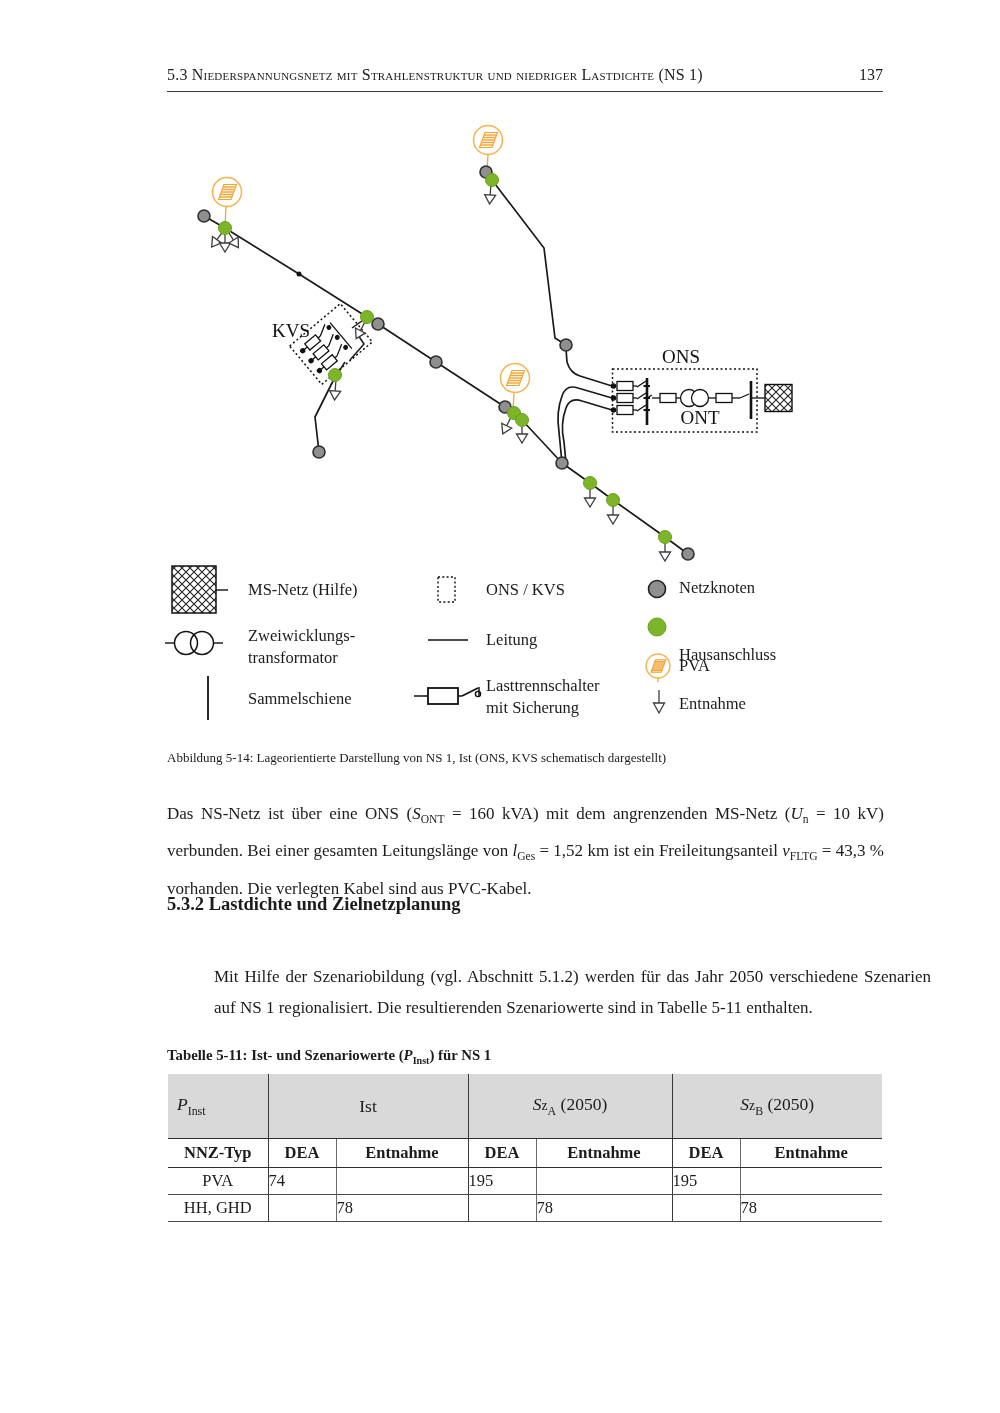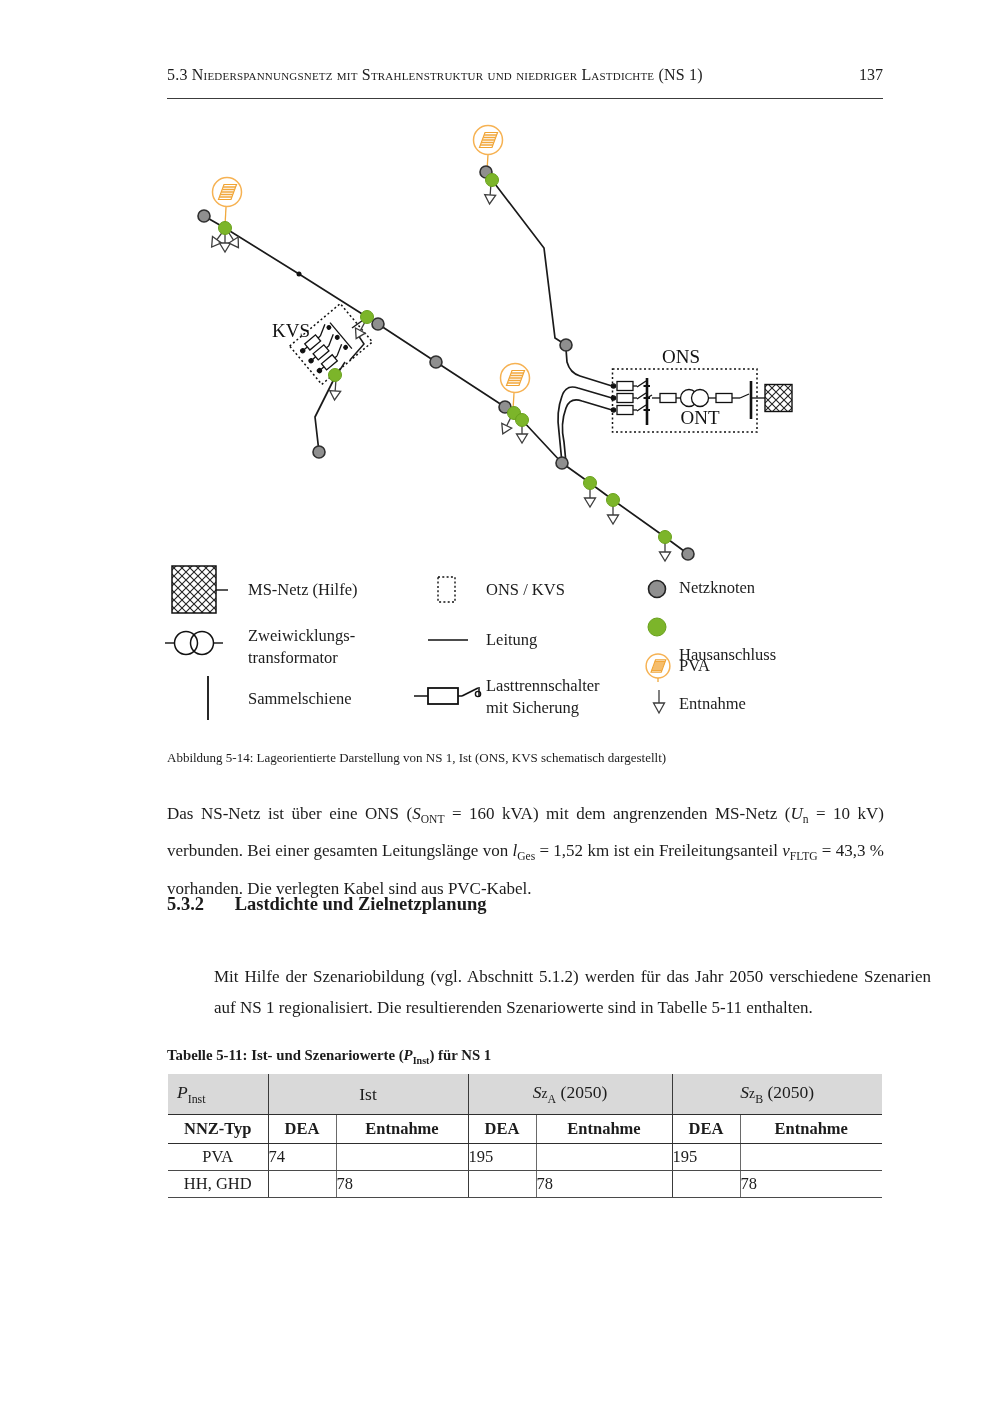--- a/index.html
+++ b/index.html
@@ -2,48 +2,48 @@
 <html><head>
 <meta charset="utf-8">
 <style>
   html,body{margin:0;padding:0;background:#ffffff;}
   .page{position:relative;width:1000px;height:1413px;background:#fff;
         font-family:"Liberation Serif",serif;color:#1c1c1c;overflow:hidden;}
 
   
   .runhead{position:absolute;left:167px;top:66px;width:716px;
            display:flex;justify-content:space-between;align-items:flex-end;
-           border-bottom:1.4px solid #3c3c3c;padding-bottom:14px;font-size:16px;font-family:Liberation Serif, serif;}
+           border-bottom:1.4px solid #3c3c3c;padding-bottom:7px;font-size:16px;font-family:Liberation Serif, serif;}
   .runhead .t{font-variant:small-caps;letter-spacing:.2px;}
 
   
   .netsvg{position:absolute;left:0;top:100px;}
 
   
   .lg{position:absolute;}
   .lglabel{font-size:16.5px;line-height:22px;white-space:nowrap;}
 
   
   .figcap{position:absolute;left:167px;top:750px;font-weight:normal;font-size:13px;}
   .para{position:absolute;left:167px;width:717px;font-size:17px;line-height:31px;text-align:justify;}
   #para1{top:781px;}
   #para2{top:944px;margin-left:47px;}
   .sechead{position:absolute;left:167px;top:894px;font-weight:bold;font-size:18.5px;}
-  .sechead .num{margin-right:26px;}
+  .sechead .num{}
   .tabcap{position:absolute;left:167px;top:1047px;font-weight:bold;font-size:14.8px;}
 
   .seg-i{font-style:italic;}
   .seg-small{font-size:.78em;}
   sub{font-size:.68em;}
 
   
   table.sz{position:absolute;left:168px;top:1074px;width:714px;border-collapse:collapse;
            table-layout:fixed;font-size:16.5px;}
   table.sz td{padding:0;vertical-align:middle;}
-  tr.h1 td{height:40px;background:#d9d9d9;border-bottom:1.6px solid #2e2e2e;text-align:center;font-size:17.5px;}
+  tr.h1 td{height:64px;background:#d9d9d9;border-bottom:1.6px solid #2e2e2e;text-align:center;font-size:17.5px;}
   tr.h1 td.c0{text-align:left;padding-left:9px;}
   tr.h2 td{height:28px;font-weight:bold;text-align:center;border-bottom:1.6px solid #2e2e2e;font-size:16.5px;}
   tr.b td{height:26px;border-bottom:1px solid #4a4a4a;}
   td.vd{border-left:1.2px solid #3a3a3a;}
   td.vl{border-left:1px solid #6a6a6a;}
   td.name{text-align:center;}
   td.num{padding-right:10px;}
 </style>
 </head>
 <body>

